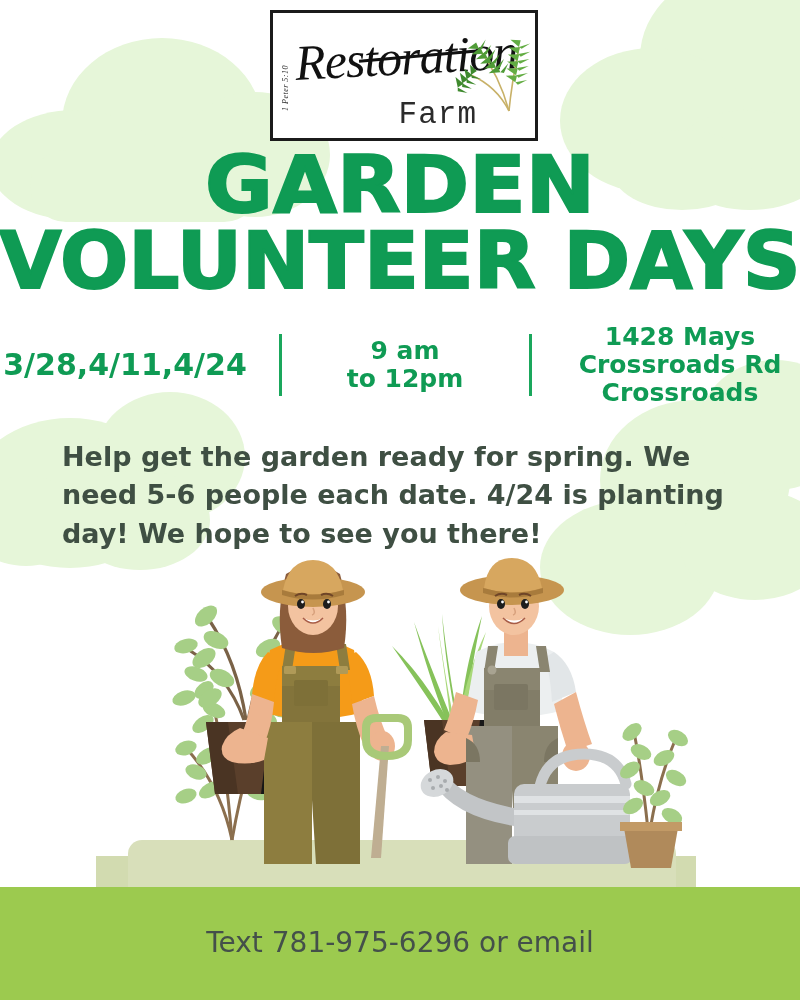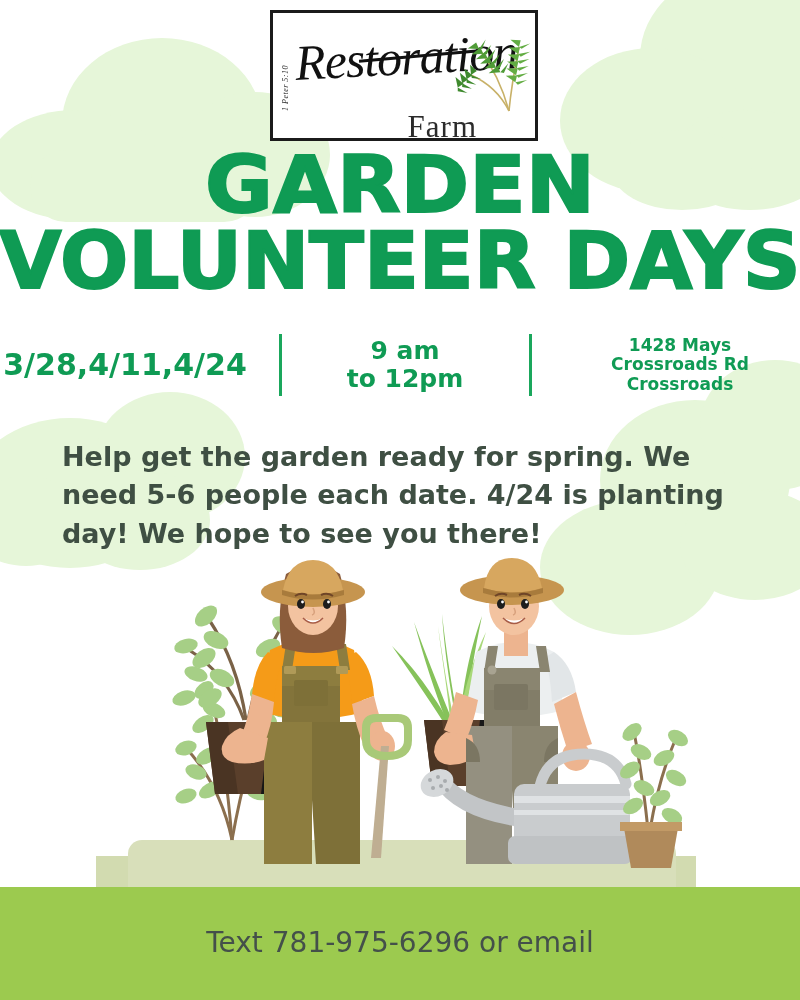--- a/index.html
+++ b/index.html
@@ -16,41 +16,41 @@
   .verse{position:absolute;left:6px;top:26px;width:14px;height:72px;
     writing-mode:vertical-rl;transform:rotate(180deg);
     font-family:"Liberation Serif",serif;font-style:italic;font-size:8px;
     color:#2a2a2a;letter-spacing:.5px;white-space:nowrap;line-height:14px;}
   .logo-script{position:absolute;left:22px;top:22px;width:206px;
     font-family:"Liberation Serif",serif;font-style:italic;font-weight:400;
     font-size:50px;color:#111;letter-spacing:-1px;line-height:56px;
     transform:rotate(-3deg);transform-origin:left center;}
   .logo-script .strike{position:absolute;left:64px;top:26px;width:118px;height:3px;background:#111;
     transform:rotate(-2deg);}
-  .logo-farm{position:absolute;right:58px;top:96px;font-family:Liberation Serif, serif;
+  .logo-farm{position:absolute;right:58px;top:84px;font-family:Liberation Mono, monospace;
     font-weight:400;font-size:31px;color:#2b2b2b;letter-spacing:1px;}
   .sprigs{position:absolute;right:4px;top:6px;width:100px;height:98px;}
 
   
   .headline{position:absolute;left:0;right:0;top:150px;z-index:6;text-align:center;}
   .headline .l1,.headline .l2{
     font-family:"DejaVu Sans",sans-serif;font-weight:700;color:#0f9b54;
     text-transform:uppercase;letter-spacing:0px;line-height:.92;
     -webkit-text-stroke:2px #0f9b54;}
   .headline .l1{font-size:78px;transform:scaleX(1.06);}
   .headline .l2{font-size:78px;transform:scaleX(1.03);margin-top:4px;}
 
   
   .inforow{position:absolute;left:0;right:0;top:322px;height:86px;z-index:6;
     display:flex;align-items:center;justify-content:space-between;}
   .infocell{color:#0f9b54;font-family:"DejaVu Sans",sans-serif;font-weight:700;
     line-height:1.12;text-align:center;}
   .infocell.dates{font-size:30px;width:250px;}
   .infocell.time{font-size:25px;width:190px;}
-  .infocell.addr{font-size:17px;width:240px;}
+  .infocell.addr{font-size:25px;width:240px;}
   .sep{width:3px;height:62px;background:#1aa75c;flex:0 0 auto;}
 
   
   .body-copy{position:absolute;left:62px;right:62px;top:438px;z-index:6;
     text-align:left;color:#3f4f43;font-family:"DejaVu Sans",sans-serif;
     font-weight:700;font-size:27px;line-height:1.42;}
 
   
   .scene{position:absolute;left:0;right:0;top:540px;height:348px;z-index:4;}
   .ground{position:absolute;left:128px;top:300px;width:548px;height:48px;background:#d8dfba;

